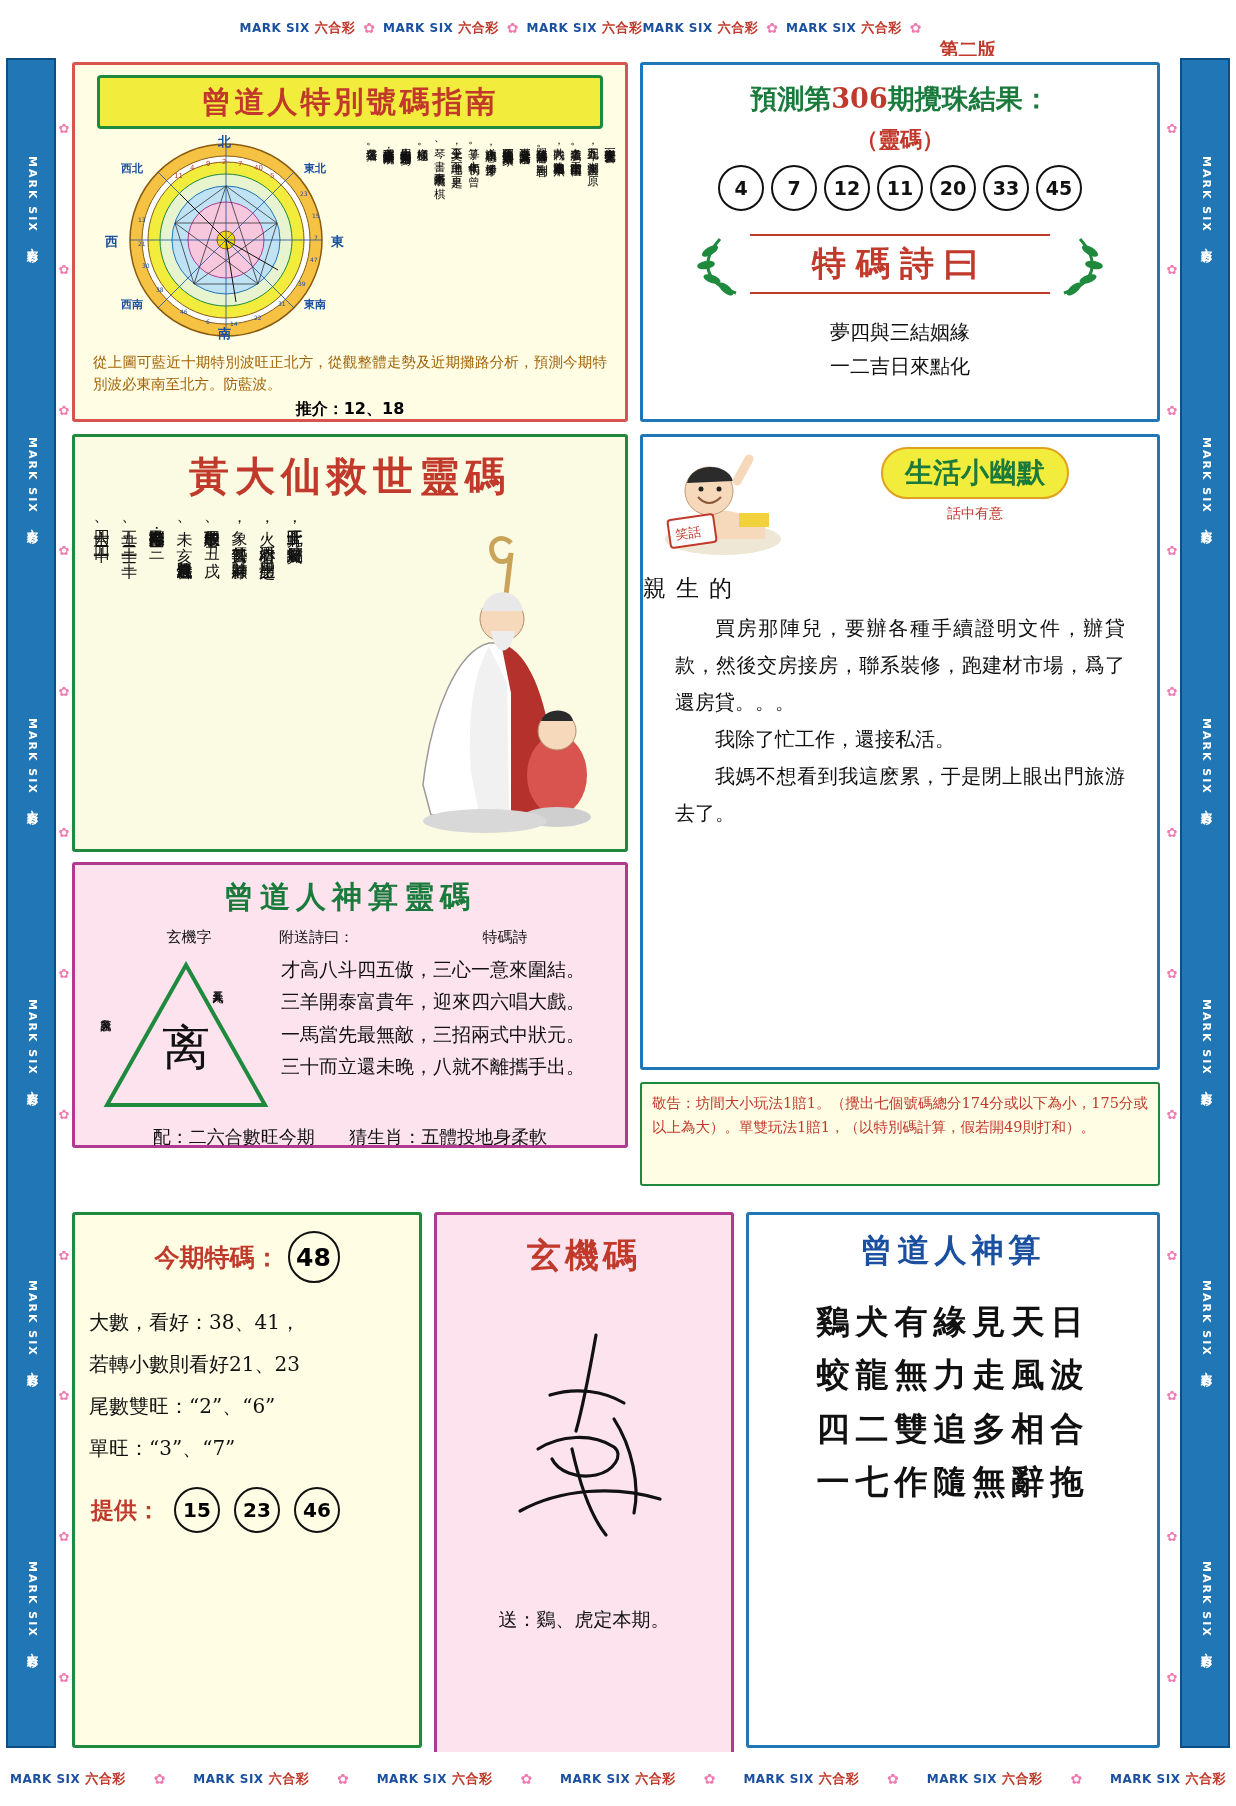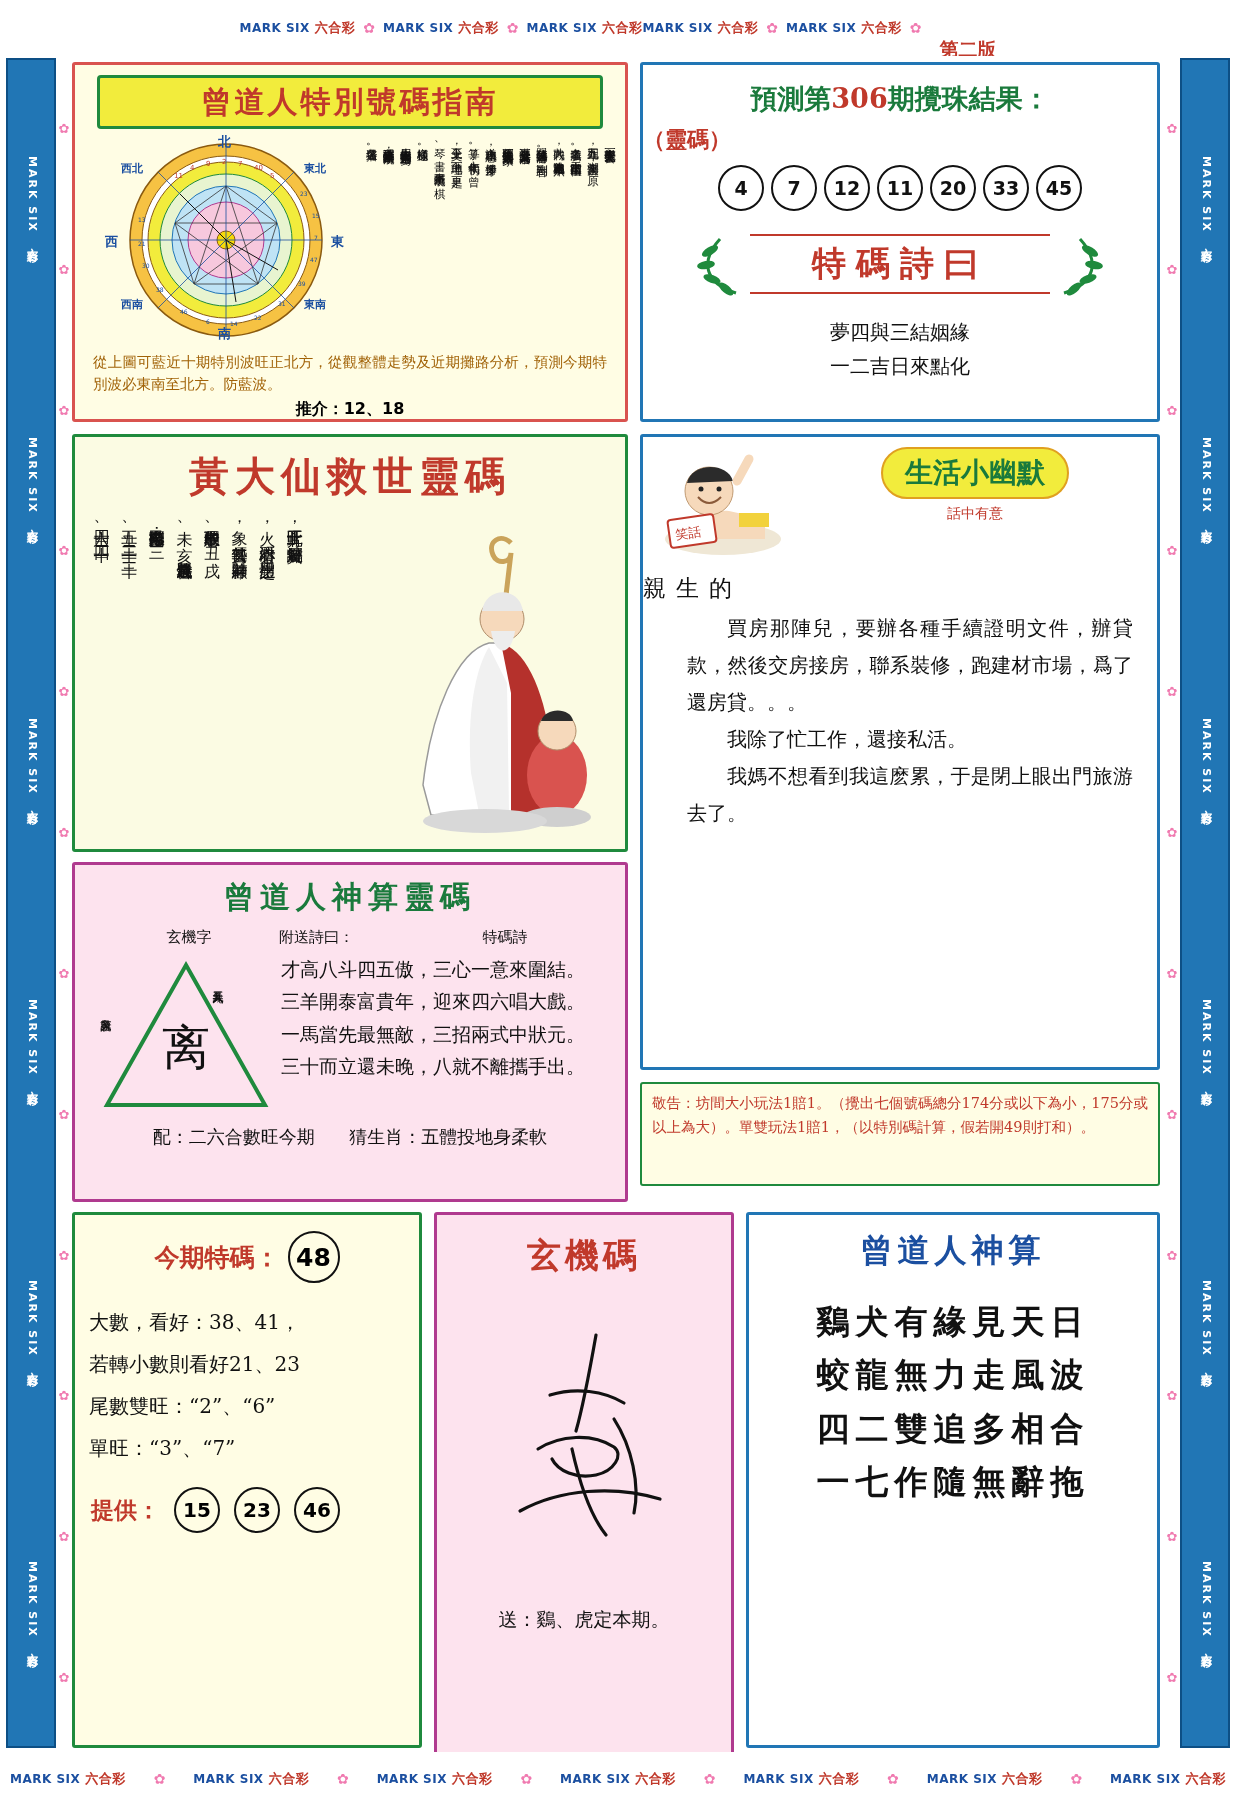--- a/index.html
+++ b/index.html
@@ -95,21 +95,21 @@
   .aFoot{padding:2px 18px 0 18px;font-size:14.5px;line-height:1.5;color:#a16207;
     font-family:"DejaVu Serif","Liberation Serif",serif;text-align:justify;}
   .aRec{text-align:center;font-size:16px;font-weight:bold;margin-top:3px;}
 
   
   #boxB{left:568px;top:0;width:520px;height:360px;
     background:#ffffff;border:3px solid #2176b5;border-radius:3px;}
   .bTitle{text-align:center;margin-top:16px;font-size:27px;color:#1a7a3c;font-weight:bold;
     font-family:"DejaVu Serif","Liberation Serif",serif;}
   .bTitle .num{color:#c0392b;}
-  .bSub{text-align:left;margin-top:8px;font-size:22px;color:#c0392b;font-weight:bold;
+  .bSub{text-align:center;margin-top:8px;font-size:22px;color:#c0392b;font-weight:bold;
     font-family:"DejaVu Serif","Liberation Serif",serif;}
   .balls{display:flex;justify-content:center;gap:7px;margin-top:10px;}
   .ball{width:42px;height:42px;border-radius:50%;border:2px solid #111;
     display:flex;align-items:center;justify-content:center;font-size:19px;font-weight:bold;color:#111;
     background:#fff;}
   .laurel{position:relative;margin:16px auto 0;width:420px;height:74px;
     display:flex;align-items:center;justify-content:center;}
   .laurel .lt{font-size:34px;font-weight:bold;color:#c0392b;letter-spacing:10px;
     font-family:"DejaVu Serif","Liberation Serif",serif;z-index:2;}
   .laurel svg{position:absolute;left:0;top:0;}
@@ -131,27 +131,27 @@
     background:#ffffff;border:3px solid #2176b5;border-radius:3px;}
   .dHead{display:flex;align-items:flex-start;padding:10px 10px 0 10px;height:120px;}
   .dManWrap{width:150px;height:115px;position:relative;}
   .dTitleWrap{flex:1;text-align:center;}
   .dTitlePill{display:inline-block;background:#f2ec3c;border:2px solid #e0a020;border-radius:40px;
     padding:5px 22px;font-size:28px;font-weight:bold;color:#1a7a3c;
     font-family:"DejaVu Serif","Liberation Serif",serif;}
   .dSub{margin-top:6px;font-size:14px;color:#c0392b;}
   .dArticleTitle{text-align:left;font-size:23px;letter-spacing:10px;margin-top:6px;color:#111;
     font-family:"DejaVu Serif","Liberation Serif",serif;}
-  .dText{padding:6px 24px;font-size:20px;line-height:1.85;color:#111;text-align:justify;
-    font-family:"DejaVu Serif","Liberation Serif",serif;margin-left:20px;}
+  .dText{padding:6px 32px;font-size:20px;line-height:1.85;color:#111;text-align:justify;
+    font-family:"DejaVu Serif","Liberation Serif",serif;}
   .dText p{margin:0;}
   .indent{text-indent:2em;}
 
   
-  #boxE{left:0;top:800px;width:556px;height:340px;
+  #boxE{left:0;top:800px;width:556px;height:286px;
     background:#fde3ee;border:3px solid #b03a8f;border-radius:3px;}
   .eTitle{text-align:center;margin-top:12px;font-size:30px;font-weight:bold;color:#1a7a3c;
     letter-spacing:6px;font-family:"DejaVu Serif","Liberation Serif",serif;}
   .eLabels{display:flex;margin-top:10px;padding:0 24px;font-size:15px;color:#111;
     font-family:"DejaVu Serif","Liberation Serif",serif;}
   .eLabels .l1{width:180px;text-align:center;}
   .eLabels .l2{width:130px;text-align:left;}
   .eLabels .l3{flex:1;text-align:center;}
   .eBody{display:flex;padding:0 16px;margin-top:2px;}
   .triWrap{width:190px;height:170px;position:relative;}

